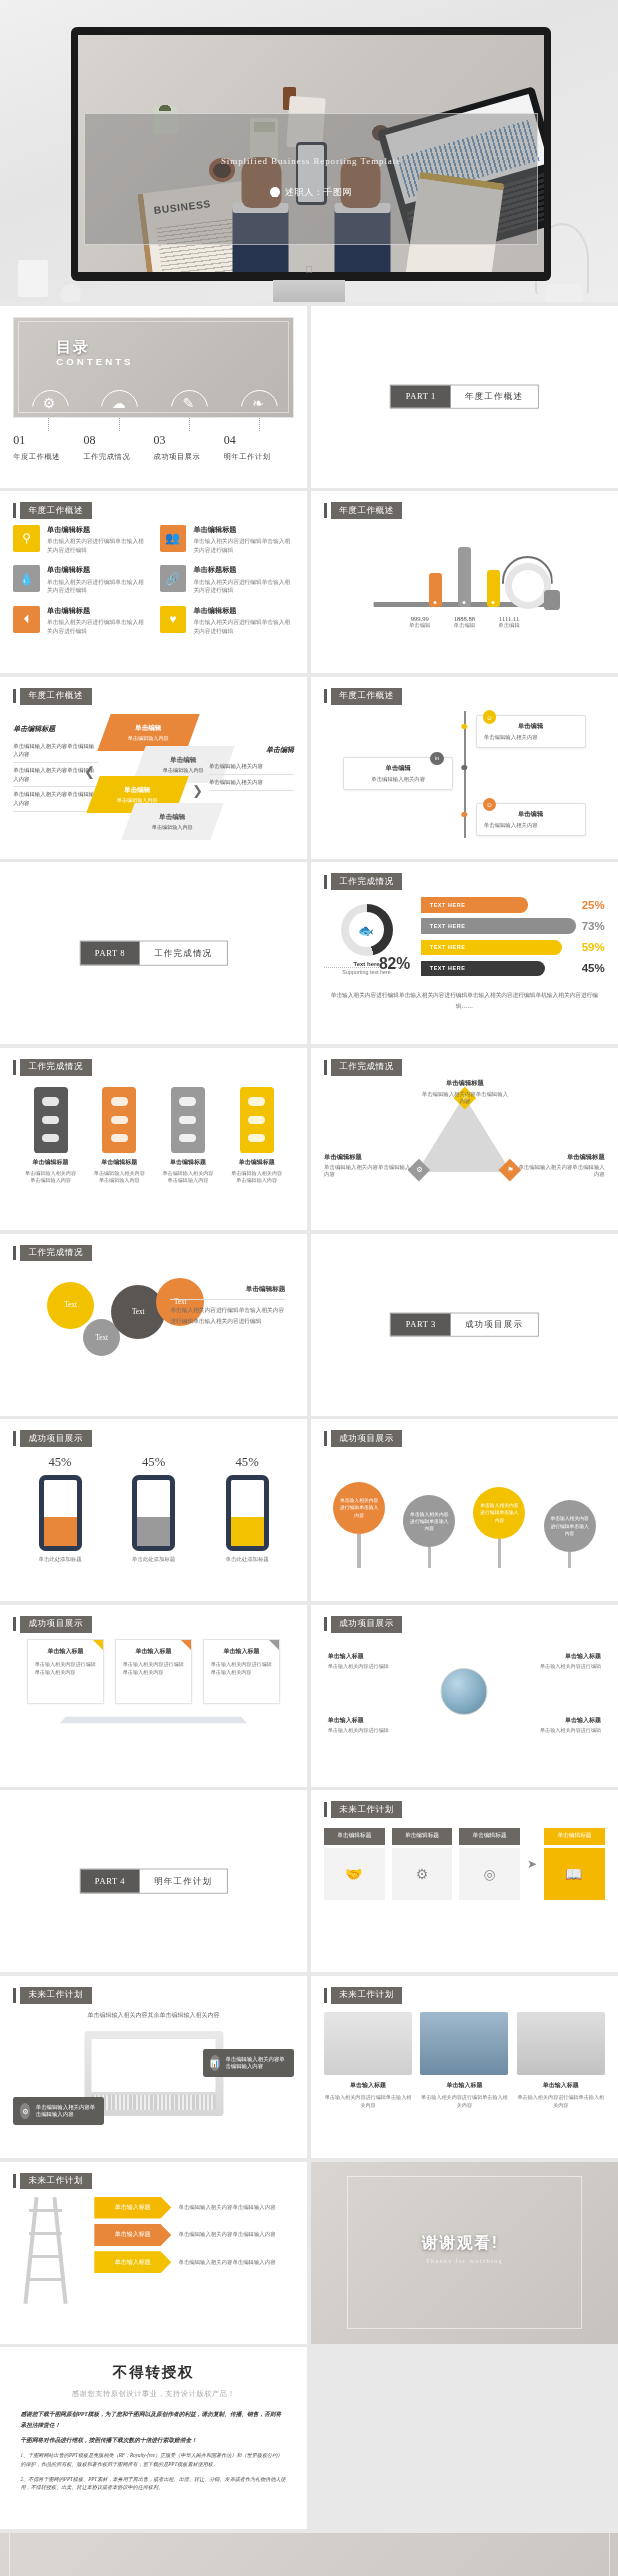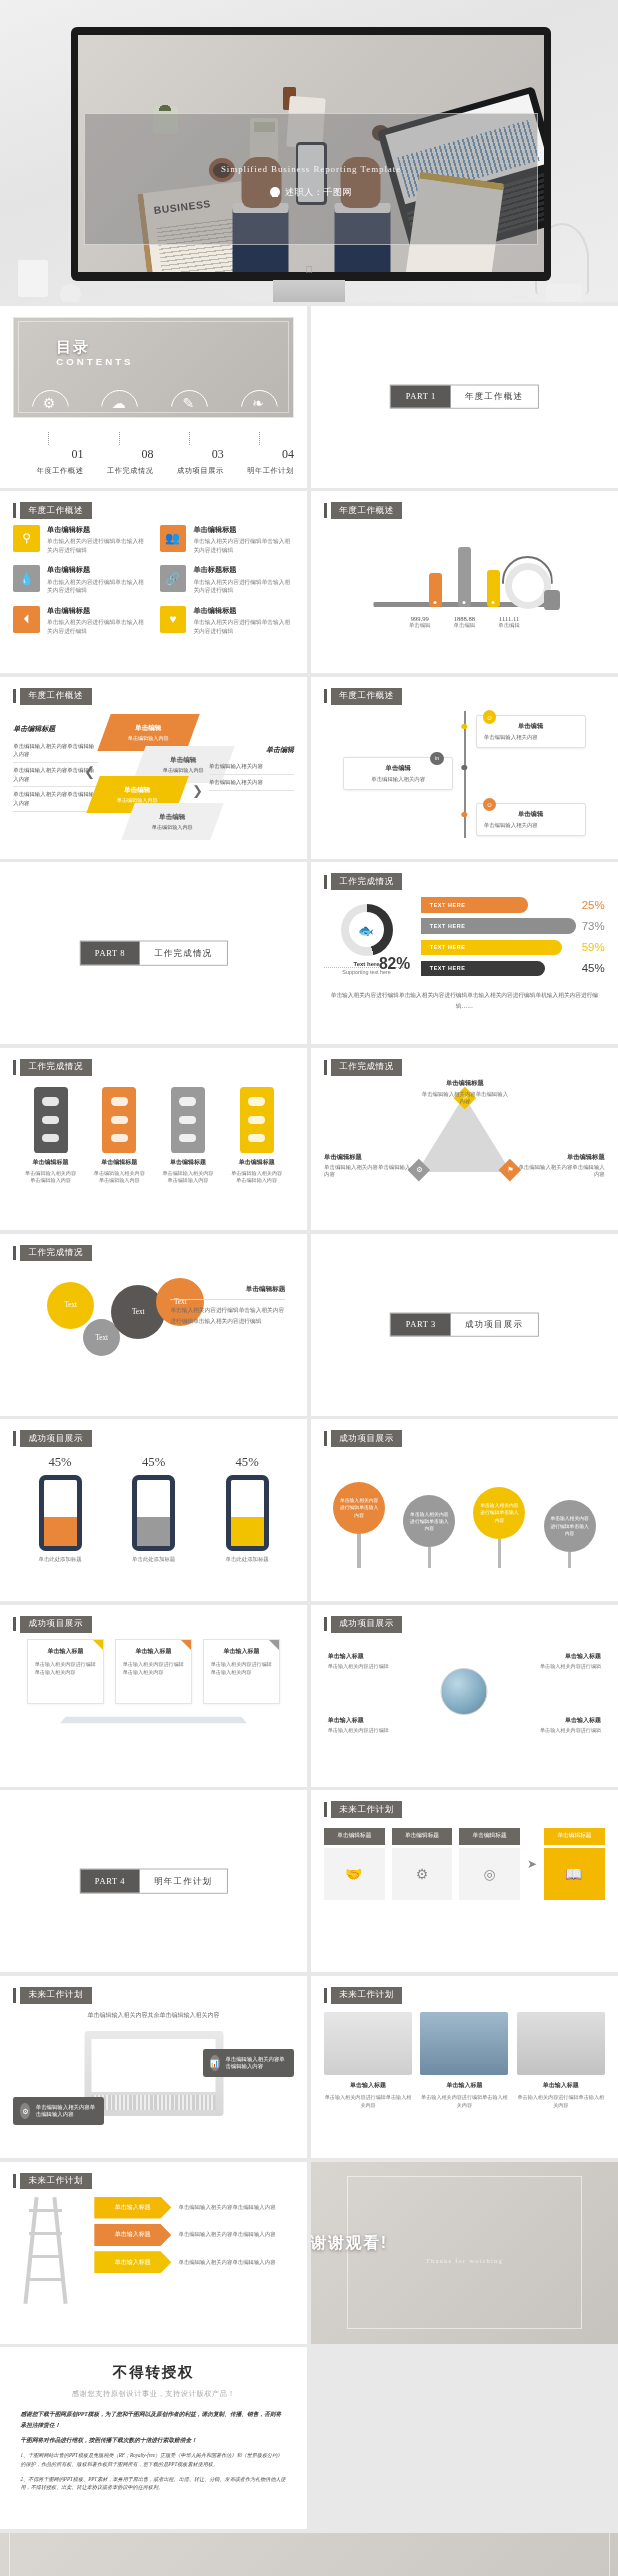--- a/index.html
+++ b/index.html
@@ -68,21 +68,20 @@
   }
   .hero-title {
     position:absolute; left:0; right:0; top:91px; text-align:center;
     color:#fff; font-size:22.3px; font-weight:bold; letter-spacing:1.2px;
     text-shadow:0 1.2px 3.6px rgba(0,0,0,.45);
   }
   .hero-sub {
     position:absolute; left:0; right:0; top:121px; text-align:center;
     color:#f2f2f2; font-size:9px; letter-spacing:0.9px;
     font-family:"Liberation Serif", serif;
-    margin-top:8px;
   }
   .hero-author {
     position:absolute; left:0; right:0; top:151px; text-align:center;
     color:#fff; font-size:9px; letter-spacing:0.6px;
   }
   .hero-author .av {
     display:inline-block; width:10.3px; height:10.3px; border-radius:50%;
     background:#fff; margin-right:4.8px; vertical-align:-1.8px; position:relative;
   }
   .hero-author .av:after{content:"";position:absolute;left:1.8px;top:5.4px;width:6.6px;height:4.8px;
@@ -136,21 +135,21 @@
   .cn-icons { position:absolute; left:0; right:0; bottom:4.8px; display:flex; }
   .cn-ic { flex:1; display:flex; justify-content:center; }
   .cn-ic .arcwrap { position:relative; width:35px; height:22px; }
   .cn-ic .arcwrap:before {
     content:""; position:absolute; left:0; top:0; width:35px; height:35px;
     border:1.2px solid #fff; border-radius:50%; clip-path: inset(0 0 55% 0);
   }
   .cn-ic .g { position:absolute; left:50%; top:6px; transform:translateX(-50%);
     color:#fff; font-size:14px; line-height:1; }
   .cn-nums { display:flex; margin-top:15.7px; }
-  .cn-col { flex:1; text-align:right; position:relative;margin-top:14px; }
+  .cn-col { flex:1; text-align:left; position:relative; }
   .cn-col .dline { position:absolute; left:50%; top:-15.7px; width:0.6px; height:13.3px;
     border-left:0.6px dotted #9a9a9a; }
   .cn-col .num { font-size:12px; font-family:"Liberation Serif", serif; color:#3a3a3a; }
   .cn-col .lbl { font-size:7.2px; margin-top:3.6px; color:#444;
     font-family:"Liberation Serif", serif; letter-spacing:0.6px; }
 
   
   .icon-grid { display:grid; grid-template-columns:1fr 1fr; gap:11px 12px; margin-top:4.8px; }
   .icon-row { display:flex; gap:7.2px; }
   .icon-sq { width:26.6px; height:26.6px; border-radius:1.8px; flex:0 0 26.6px;
@@ -217,21 +216,21 @@
   .donut-cap { margin-top:4.8px; }
   .donut-cap .a { font-size:6px; font-weight:bold; }
   .donut-cap .b { font-size:5.4px; color:#777; border-top:0.6px dotted #bbb; padding-top:1.8px; }
   .donut-pct { position:absolute; right:-1.2px; bottom:2.4px; font-size:15.7px; font-weight:bold; }
   .bars-col { flex:1; }
   .pbar { display:flex; align-items:center; margin-bottom:5.4px; }
   .pbar .tag { width:53px; height:15.7px; color:#fff; font-size:5.4px; font-weight:bold;
     display:flex; align-items:center; justify-content:center; letter-spacing:0.6px; }
   .pbar .track { flex:1; height:15.7px; position:relative; }
   .pbar .fill { height:15.7px; border-radius:0 7.8px 7.8px 0; }
-  .pbar .val { font-size:11.5px; font-weight:normal; margin-left:0; }
+  .pbar .val { font-size:11.5px; font-weight:bold; margin-left:0; }
   .pb-note { font-size:5.7px; color:#666; text-align:center; line-height:1.9; margin-top:8.5px;
     font-family:"Liberation Serif", serif; }
 
   
   .sw-row { display:flex; justify-content:center; gap:15.7px; margin-top:11px; }
   .sw-card { width:53px; text-align:center; }
   .sw-body { width:34px; height:66px; border-radius:3.6px; margin:0 auto;
     display:flex; flex-direction:column; align-items:center; justify-content:space-around;
     padding:5.4px 0; }
   .sw-body i { width:17px; height:8.5px; border-radius:4.2px; background:rgba(255,255,255,.85); display:block; }
@@ -349,21 +348,21 @@
   .ban { display:flex; align-items:center; margin-bottom:5.4px; }
   .ban .shape { width:77px; height:22px; display:flex; align-items:center;
     justify-content:center; color:#fff; font-size:6px; font-family:"Liberation Serif", serif;
     clip-path: polygon(0 0, 86% 0, 100% 50%, 86% 100%, 0 100%); }
   .ban .bt { font-size:5.4px; color:#6d6d6d; margin-left:7.2px; font-family:"Liberation Serif", serif; }
 
   
   .thanks { position:relative; height:182px; overflow:hidden;
     background:linear-gradient(135deg,#d9d5d1,#c6c2be); }
   .thanks .frame { position:absolute; inset:14.5px 36px; border:0.6px solid rgba(255,255,255,.55); }
-  .thanks .t { position:absolute; left:0; right:8px; top:71px; color:#fff;
+  .thanks .t { position:absolute; left:0; right:8px; top:71px; text-align:center; color:#fff;
     font-size:15.7px; font-weight:bold; letter-spacing:1.8px; text-shadow:0 1.2px 3.6px rgba(0,0,0,.4); }
   .thanks .s { position:absolute; left:0; right:0; top:95px; text-align:center; color:#eee;
     font-size:6.6px; letter-spacing:1.2px; font-family:"Liberation Serif", serif; }
 
   
   .cr { padding:15.7px 20.5px; }
   .cr h1 { text-align:center; font-size:14.5px; font-weight:bold; letter-spacing:1.8px;
     font-family:"Liberation Serif", serif; color:#2f2f2f; }
   .cr .lead { text-align:center; font-size:7.2px; color:#a9a9a9; margin-top:7.2px;
     font-family:"Liberation Serif", serif; letter-spacing:0.6px; }

